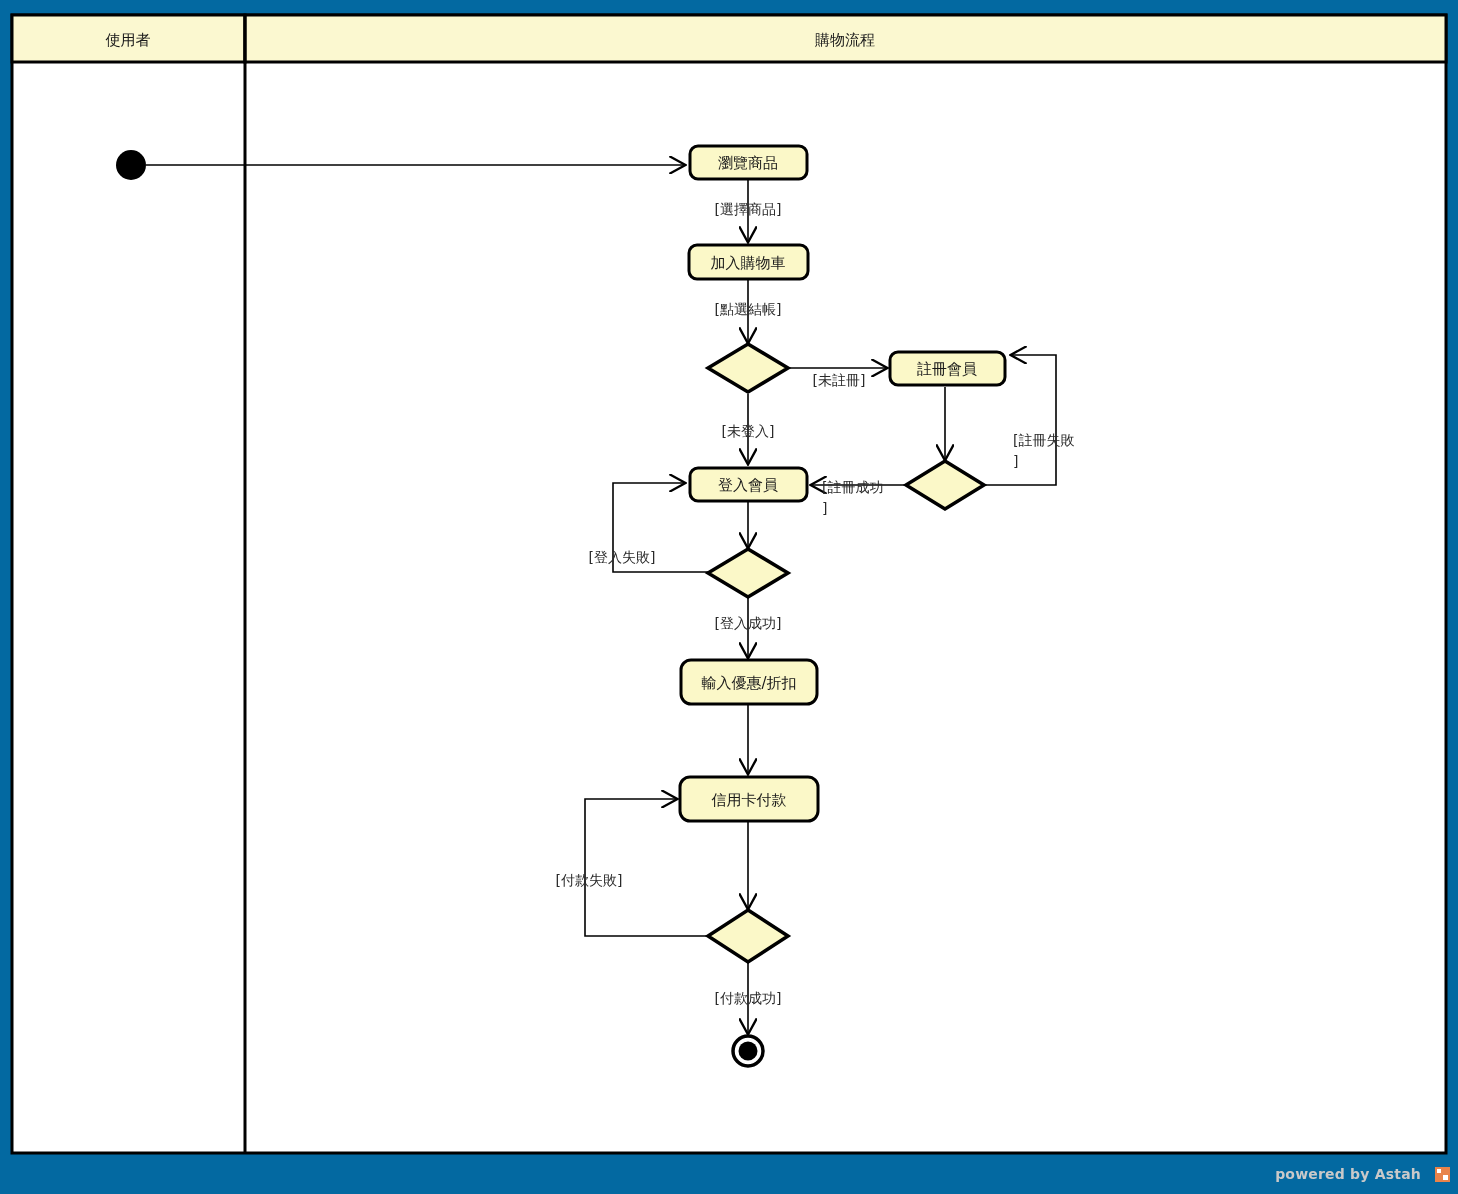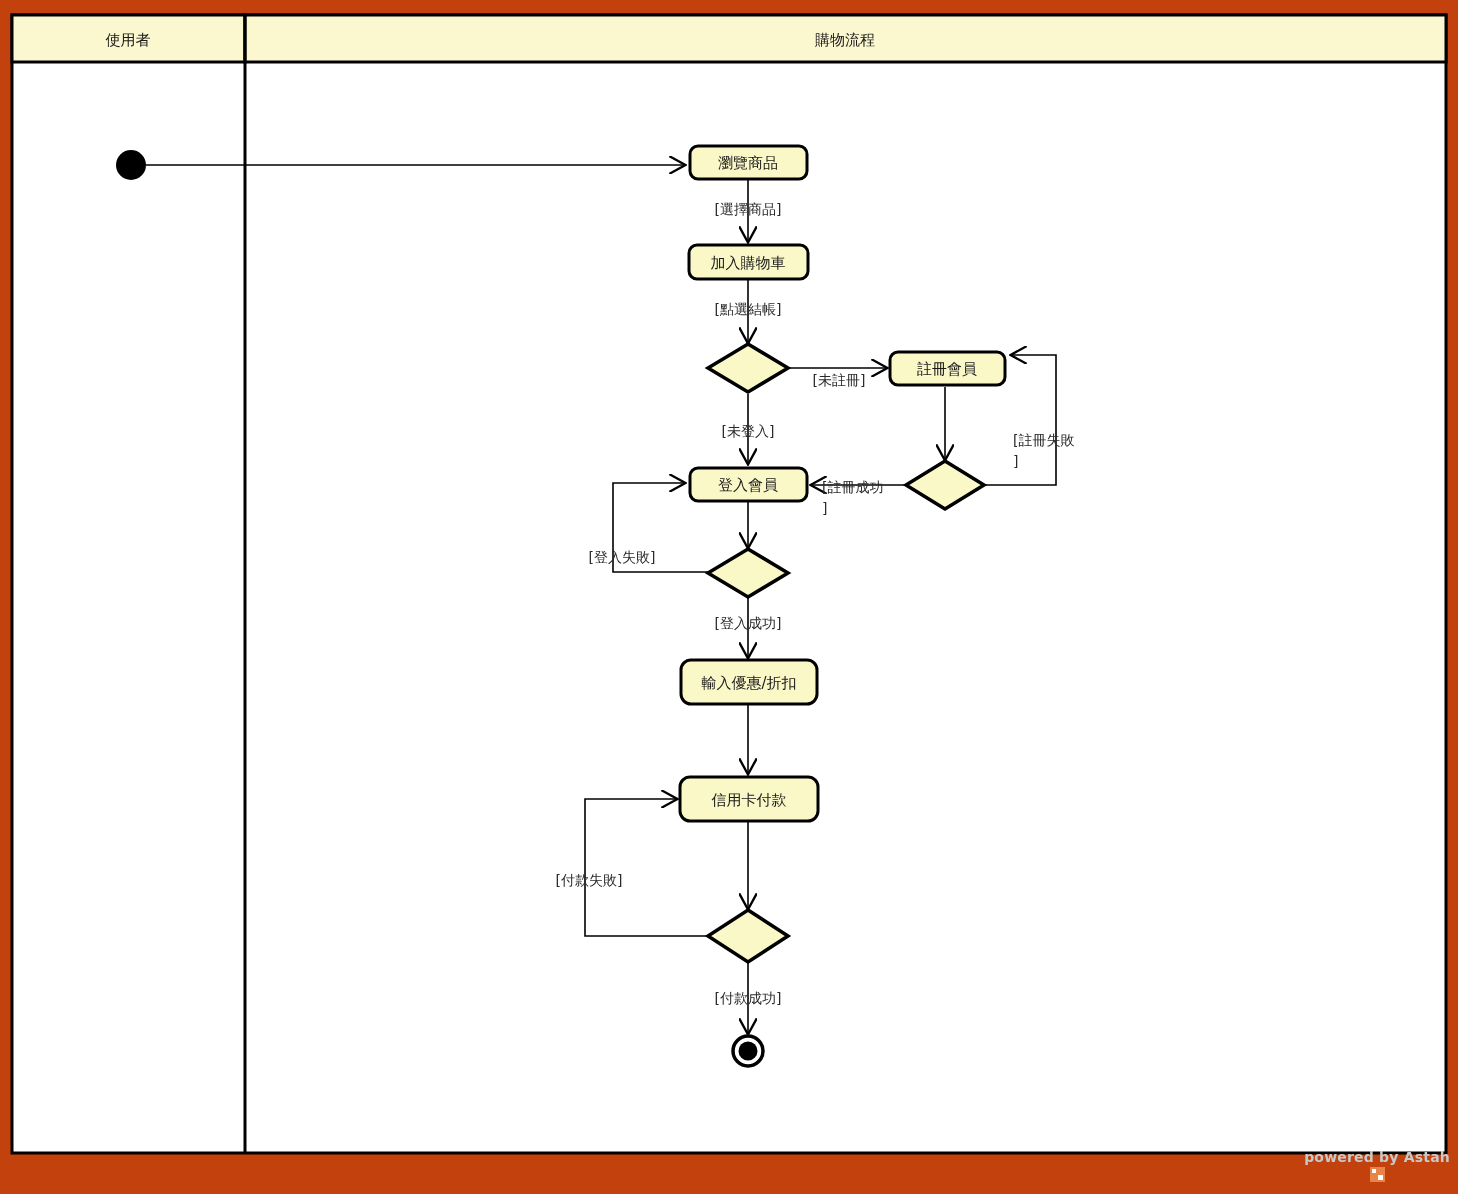--- a/index.html
+++ b/index.html
@@ -7,21 +7,21 @@
     padding: 0;
     background: #ffffff;
   }
   body {
     font-family: "DejaVu Sans", "Liberation Sans", sans-serif;
   }
   #canvas {
     position: relative;
     width: 1458px;
     height: 1194px;
-    background: #c2410c;
+    background: #0369a1;
     overflow: hidden;
   }
   svg#diagram {
     position: absolute;
     left: 0;
     top: 0;
     width: 1458px;
     height: 1194px;
   }
   .lane-header-text, .node-text, .edge-label {
@@ -77,27 +77,26 @@
   }
   .end-inner {
     fill: #000000;
   }
   .watermark {
     position: absolute;
     right: 8px;
     bottom: 12px;
     display: flex;
     align-items: center;
-    gap: 2px;
+    gap: 14px;
     font-family: "DejaVu Sans", "Liberation Sans", sans-serif;
     font-size: 14px;
     font-weight: bold;
     color: #c9c9c9;
     letter-spacing: 0.2px;
-    flex-direction: column;
   }
   .watermark-logo {
     display: inline-block;
     width: 15px;
     height: 15px;
     background: #e8834a;
     position: relative;
   }
   .watermark-logo::before {
     content: "";

